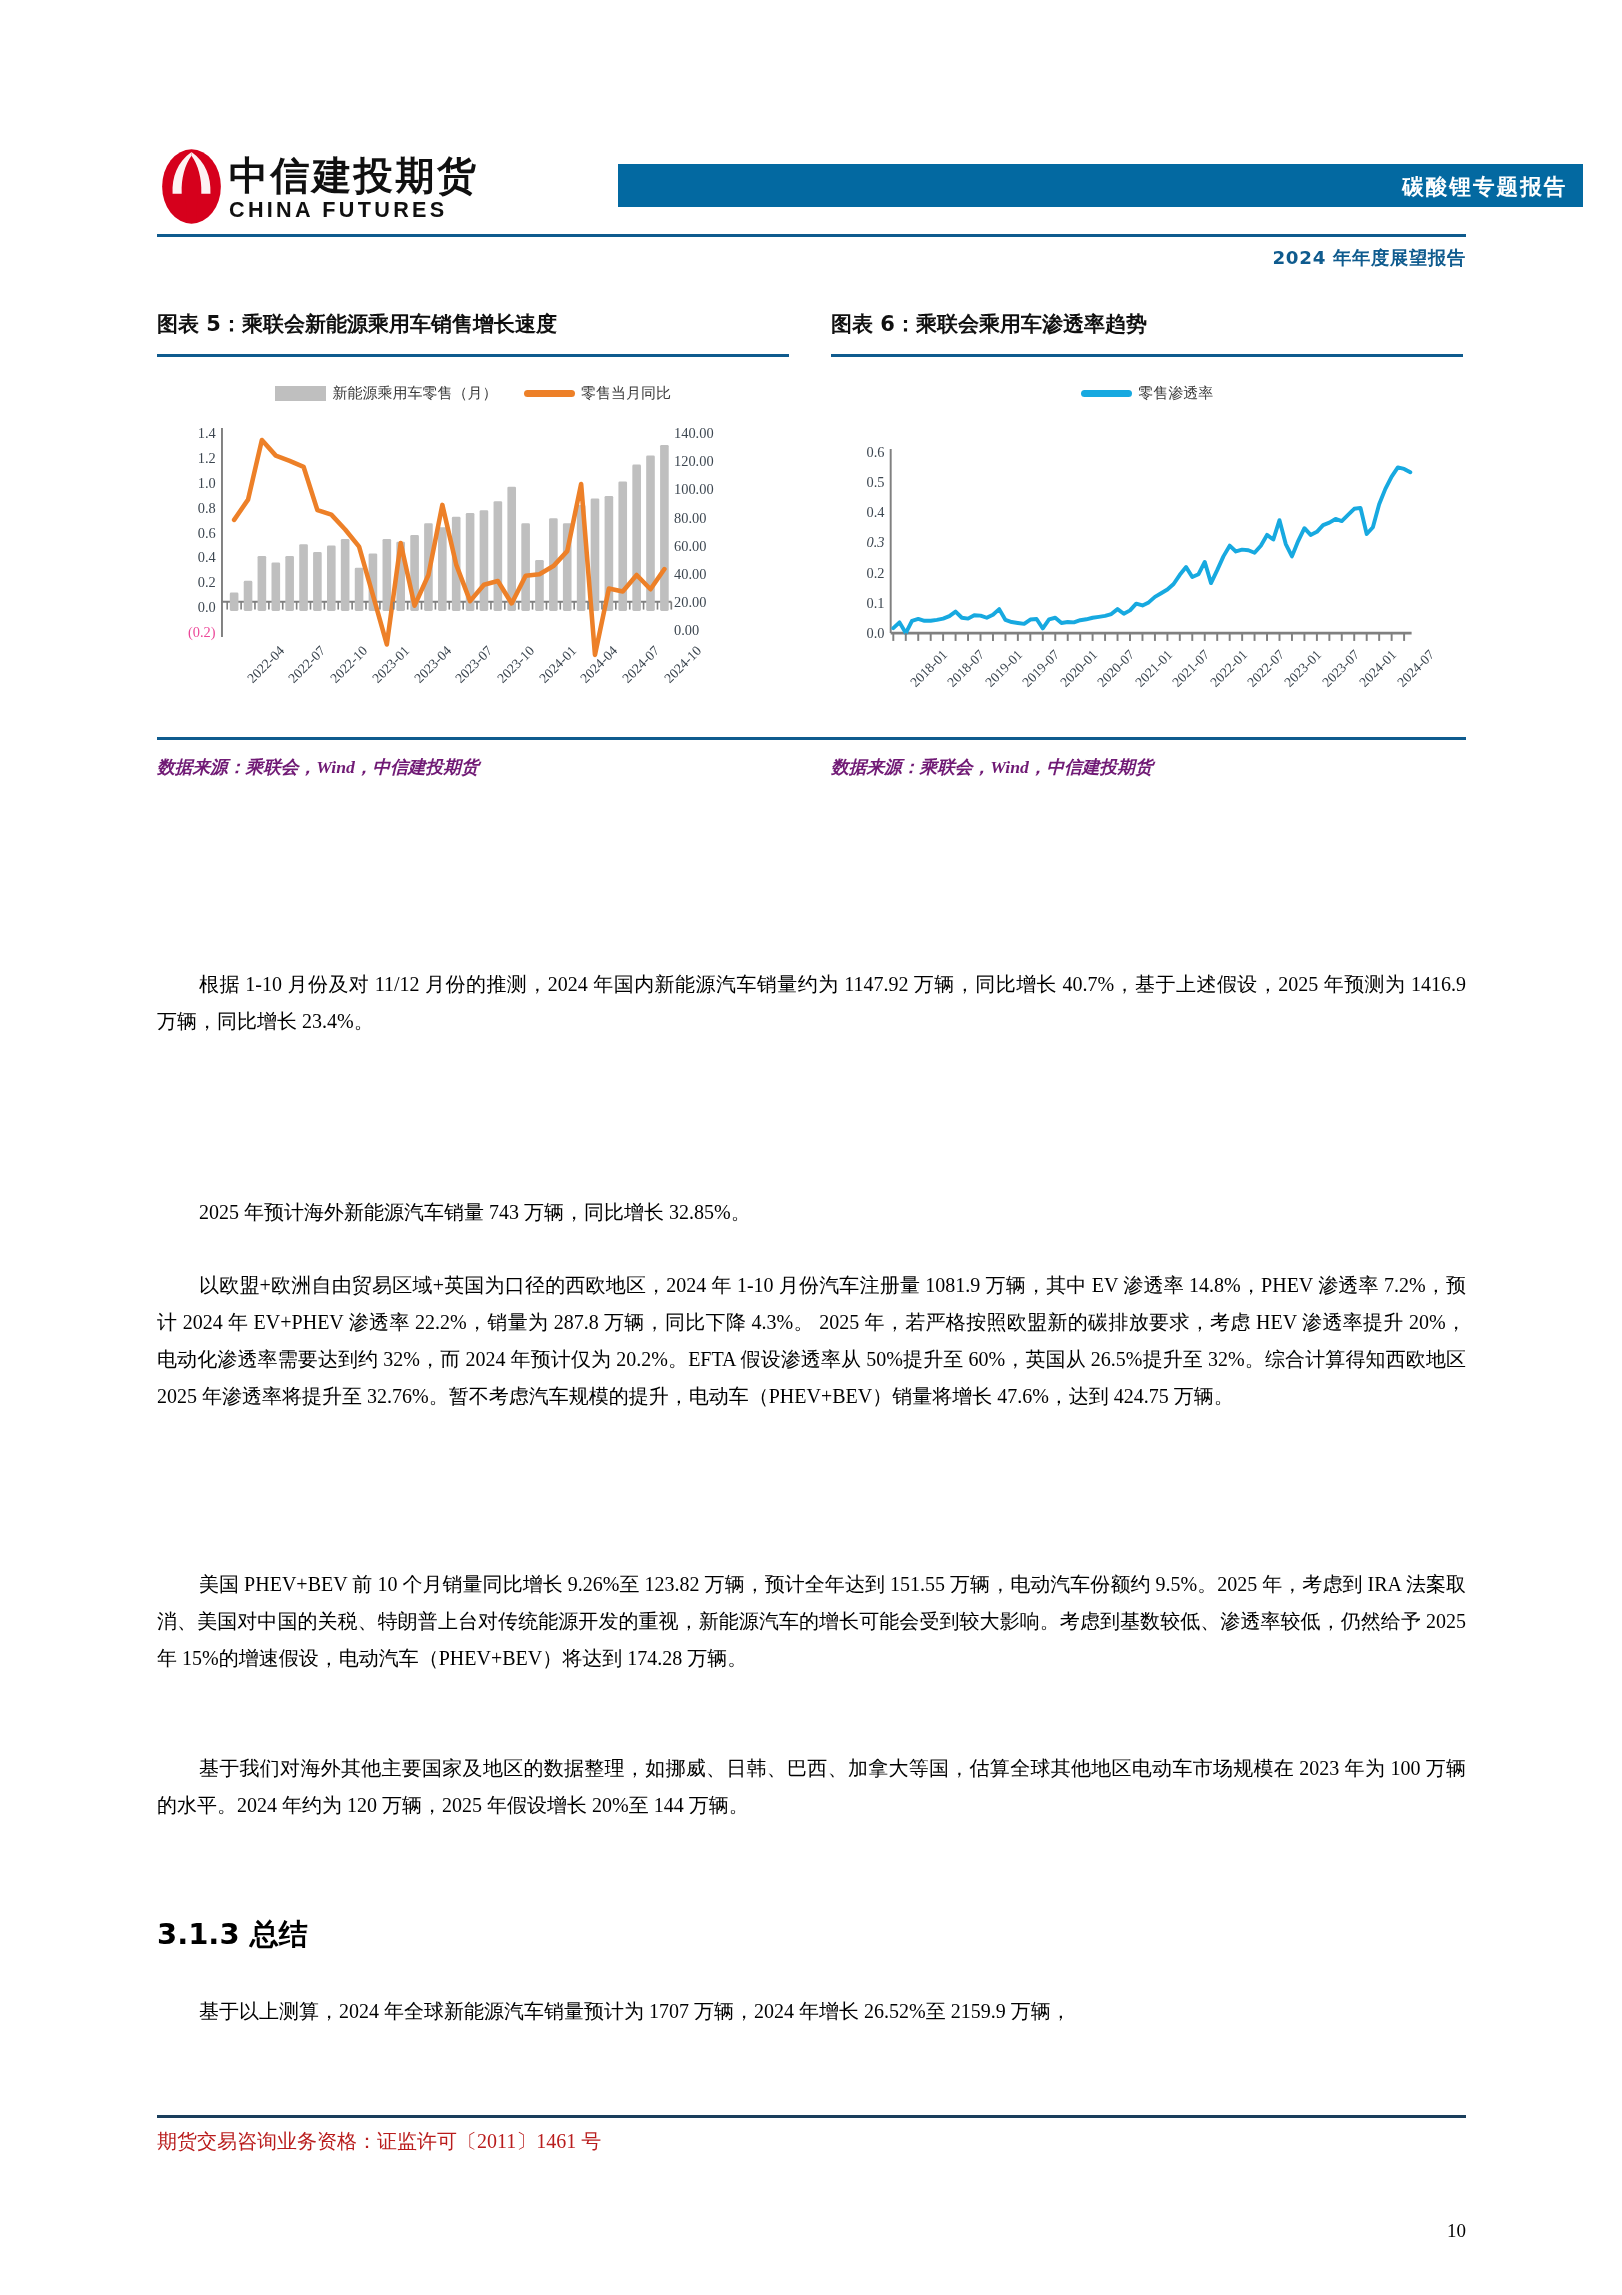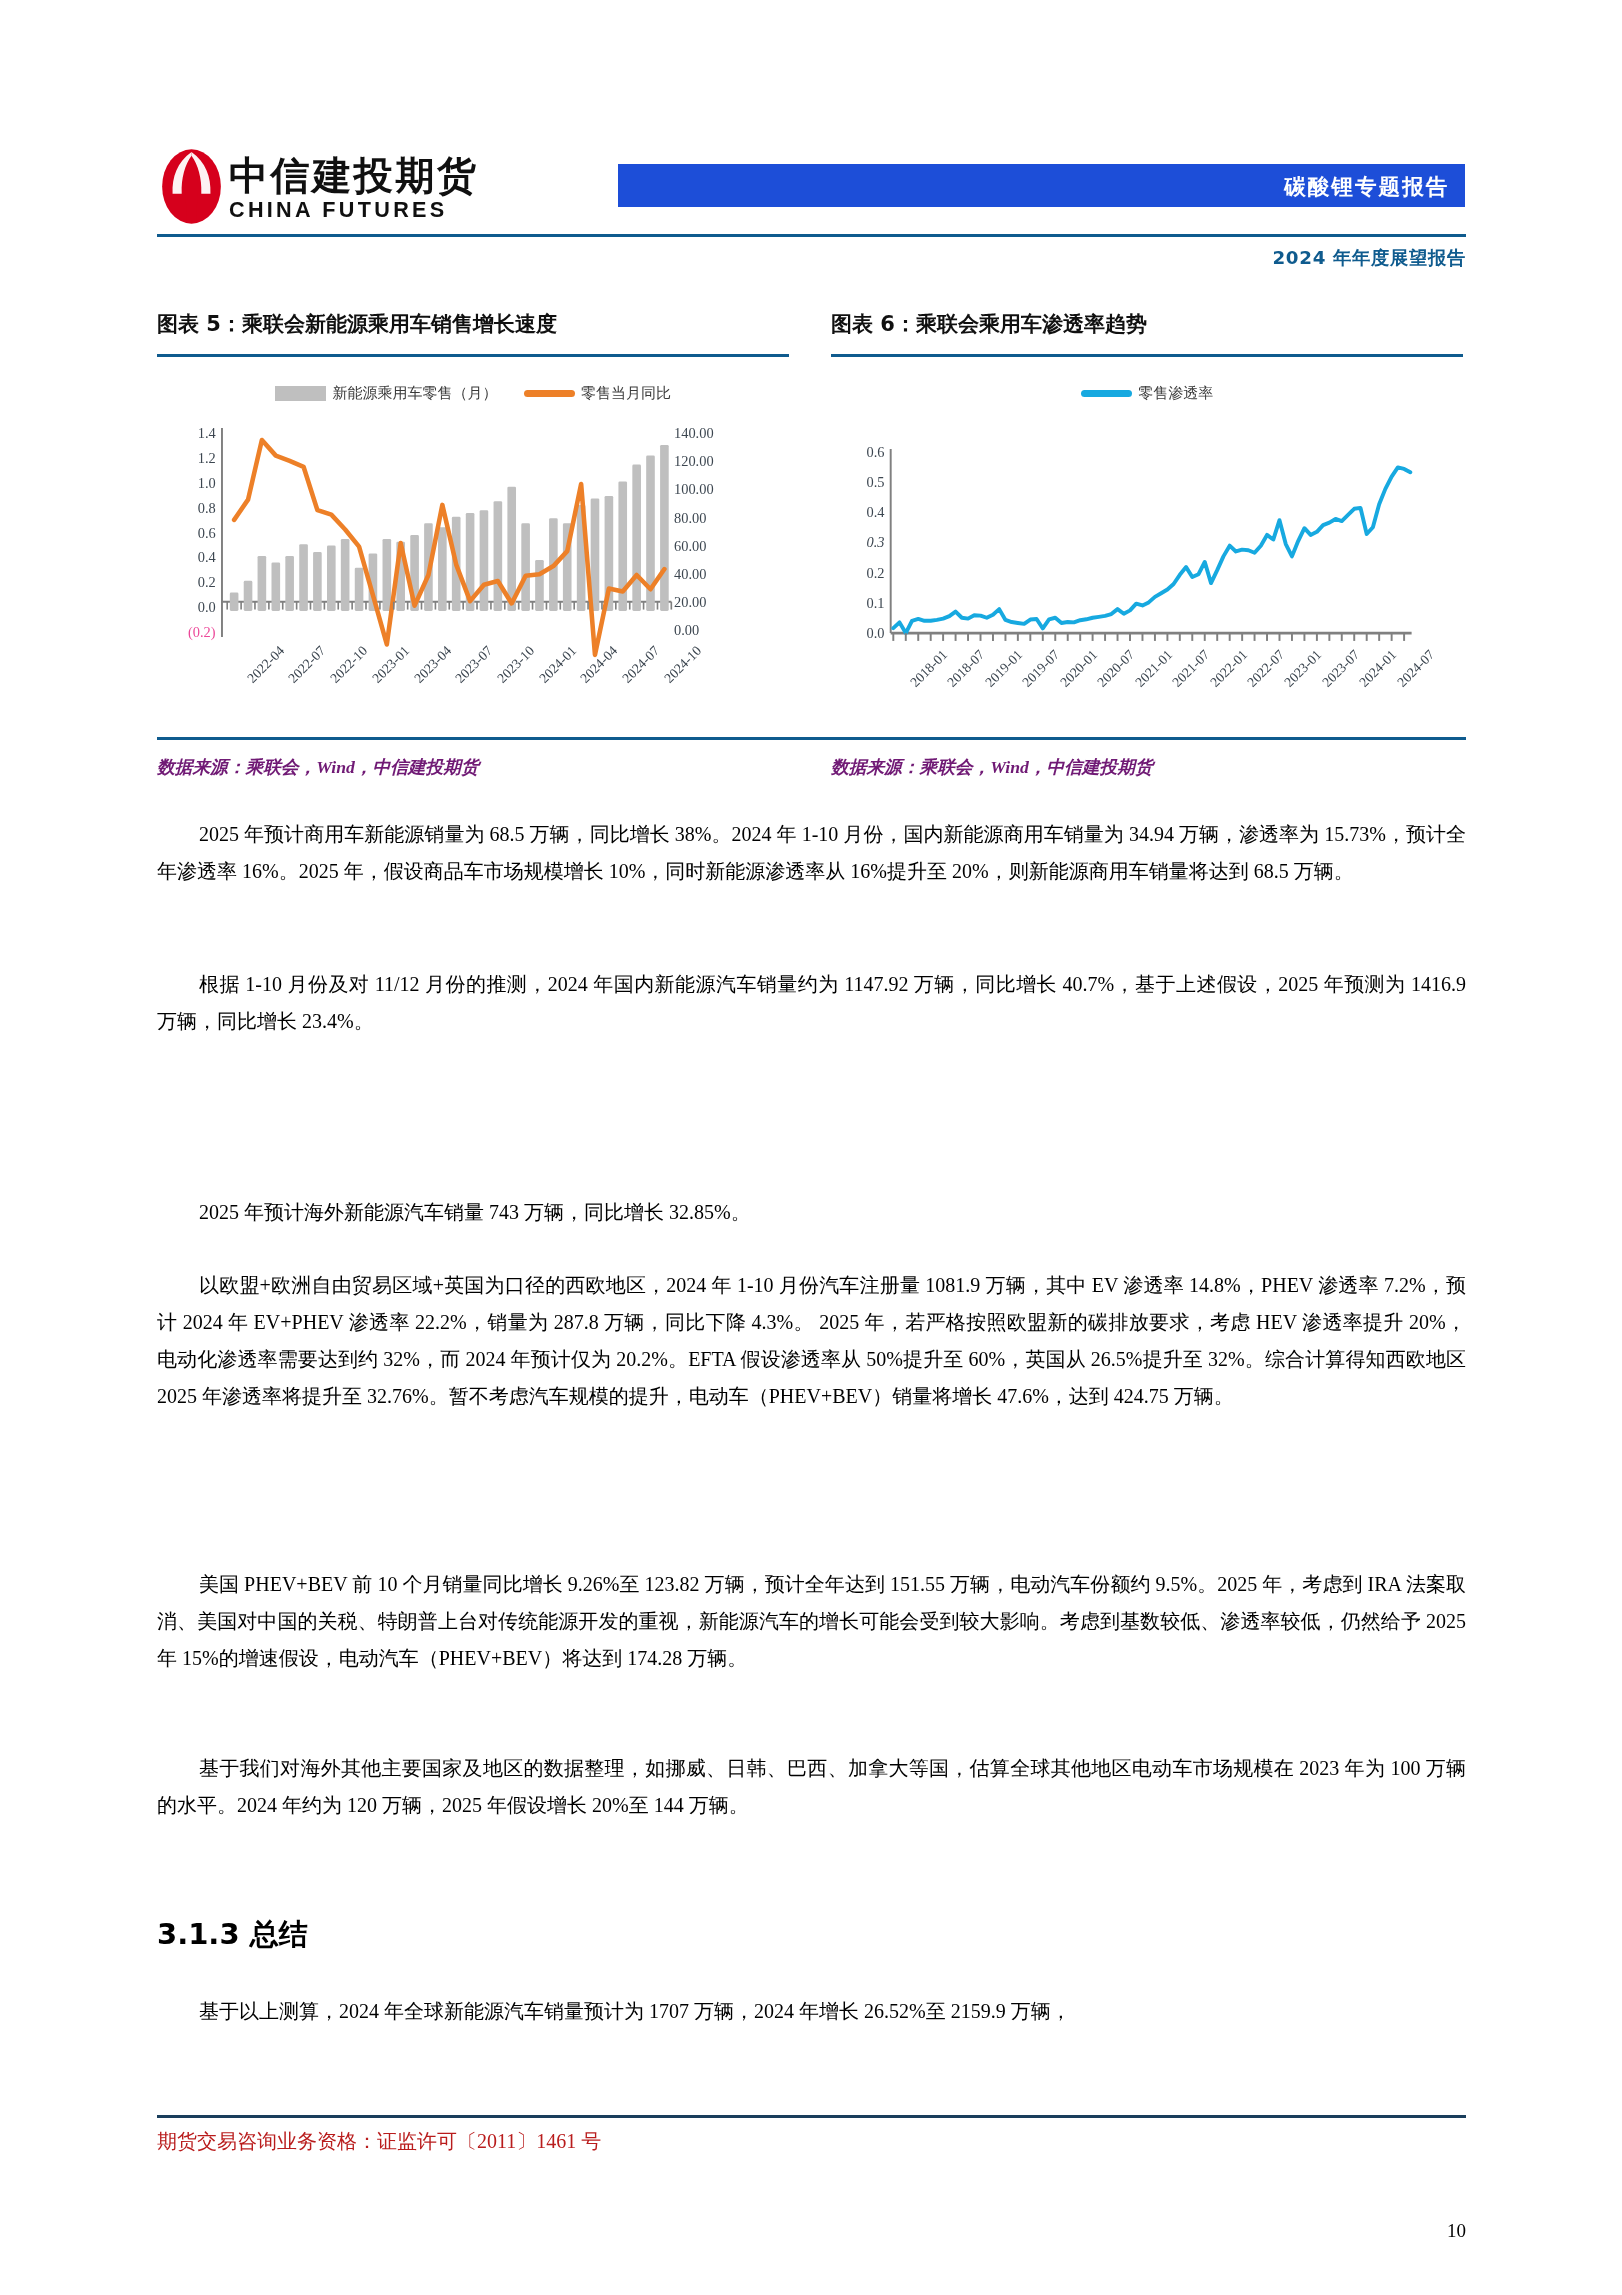--- a/index.html
+++ b/index.html
@@ -24,22 +24,22 @@
     font-weight:bold; font-size:39px; letter-spacing:2.6px; color:#101010;
     white-space:nowrap;
   }
   .logo-en {
     position:absolute; left:72px; top:52px;
     font-family:"Liberation Sans", sans-serif;
     font-weight:bold; font-size:21.6px; letter-spacing:3.3px; color:#101010;
     white-space:nowrap;
   }
   .header-band {
-    position:absolute; left:461px; top:24px; width:847px; height:43px;
-    background:#1d4ed8;
+    position:absolute; left:461px; top:24px; width:965px; height:43px;
+    background:#0369a1;
   }
   .header-band .band-title {
     position:absolute; right:15.7px; top:50%; transform:translateY(-50%);
     color:#ffffff; font-family:"DejaVu Sans", sans-serif;
     font-weight:bold; font-size:21.6px; letter-spacing:2px; white-space:nowrap;
   }
   .header-rule {
     position:absolute; left:0px; top:94px; width:1309px; height:3.3px;
     background:#0f5b8e;
   }
@@ -357,21 +357,20 @@
         <div class="xtick-label" style="left: 475px; top: 284px;">2023-07</div>
         <div class="xtick-label" style="left: 512px; top: 284px;">2024-01</div>
         <div class="xtick-label" style="left: 550px; top: 284px;">2024-07</div>
       </div>
   </div>
 
   <div class="fig-rule" style="left:157px; top:721px; width:1309px;"></div>
   <div class="src-note" style="left:157px; top:739px;">数据来源：乘联会，Wind，中信建投期货</div>
   <div class="src-note" style="left:831px; top:739px;">数据来源：乘联会，Wind，中信建投期货</div>
 
-  <div class="para" style="top:800px;">2025 年预计商用车新能源销量为 68.5 万辆，同比增长 38%。2024 年 1-10 月份，国内新能源商用车销量为 34.94 万辆，渗透率为 15.73%，预计全年渗透率 16%。2025 年，假设商品车市场规模增长 10%，同时新能源渗透率从 16%提升至 20%，则新能源商用车销量将达到 68.5 万辆。</div>
   <div class="para" style="top:950px;">根据 1-10 月份及对 11/12 月份的推测，2024 年国内新能源汽车销量约为 1147.92 万辆，同比增长 40.7%，基于上述假设，2025 年预测为 1416.9 万辆，同比增长 23.4%。</div>
 
 
   <div class="para" style="top:1178px;">2025 年预计海外新能源汽车销量 743 万辆，同比增长 32.85%。</div>
   <div class="para" style="top:1251px;">以欧盟+欧洲自由贸易区域+英国为口径的西欧地区，2024 年 1-10 月份汽车注册量 1081.9 万辆，其中 EV 渗透率 14.8%，PHEV 渗透率 7.2%，预计 2024 年 EV+PHEV 渗透率 22.2%，销量为 287.8 万辆，同比下降 4.3%。 2025 年，若严格按照欧盟新的碳排放要求，考虑 HEV 渗透率提升 20%，电动化渗透率需要达到约 32%，而 2024 年预计仅为 20.2%。EFTA 假设渗透率从 50%提升至 60%，英国从 26.5%提升至 32%。综合计算得知西欧地区 2025 年渗透率将提升至 32.76%。暂不考虑汽车规模的提升，电动车（PHEV+BEV）销量将增长 47.6%，达到 424.75 万辆。</div>
   <div class="para" style="top:1550px;">美国 PHEV+BEV 前 10 个月销量同比增长 9.26%至 123.82 万辆，预计全年达到 151.55 万辆，电动汽车份额约 9.5%。2025 年，考虑到 IRA 法案取消、美国对中国的关税、特朗普上台对传统能源开发的重视，新能源汽车的增长可能会受到较大影响。考虑到基数较低、渗透率较低，仍然给予 2025 年 15%的增速假设，电动汽车（PHEV+BEV）将达到 174.28 万辆。</div>
   <div class="para" style="top:1734px;">基于我们对海外其他主要国家及地区的数据整理，如挪威、日韩、巴西、加拿大等国，估算全球其他地区电动车市场规模在 2023 年为 100 万辆的水平。2024 年约为 120 万辆，2025 年假设增长 20%至 144 万辆。</div>
 
   <div class="h2" style="top:1899px;">3.1.3 总结</div>
 

